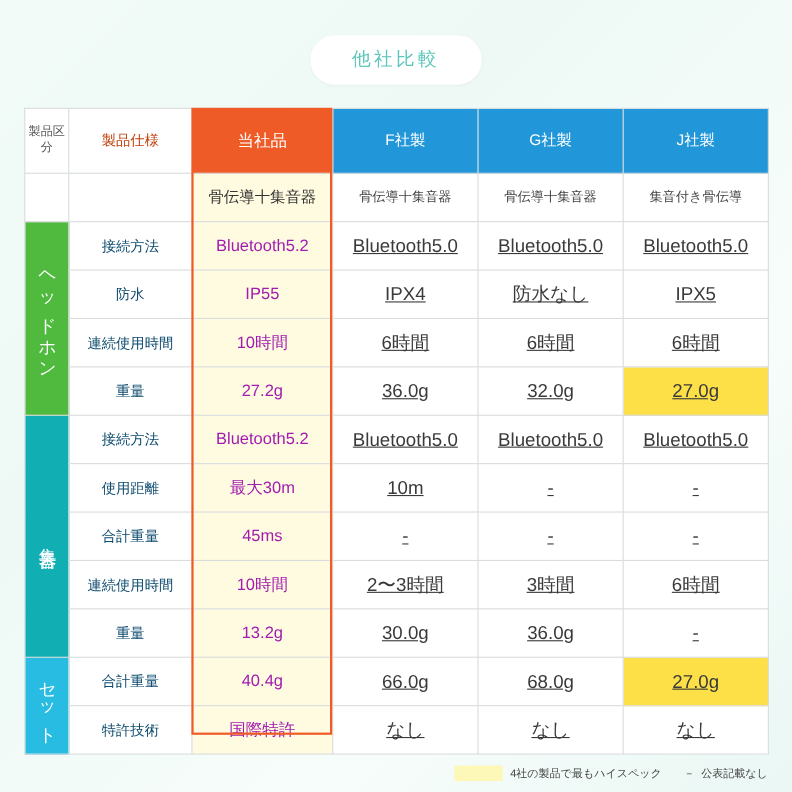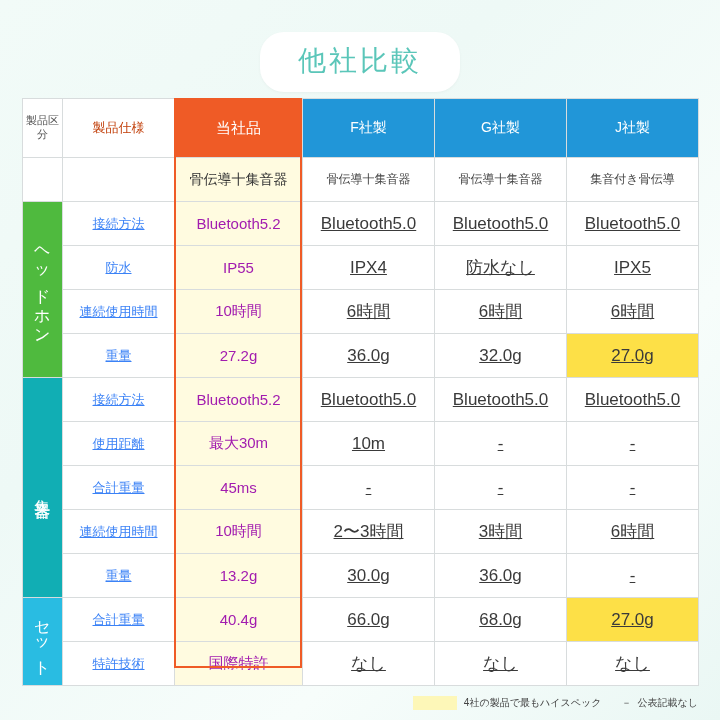--- a/index.html
+++ b/index.html
@@ -29,21 +29,21 @@
     text-align: center;
   }
   .title-box {
     display: inline-block;
     background: #ffffff;
     border-radius: 24px;
     padding: 10px 38px 12px 38px;
     box-shadow: 0 1px 3px rgba(0,0,0,0.04);
   }
   .title-text {
-    font-size: 28px;
+    font-size: 17px;
     letter-spacing: 3px;
     color: #5bc6b9;
     font-weight: normal;
   }
   
   .table-wrap {
     position: absolute;
     top: 98px;
     left: 22px;
     width: 676px;
@@ -115,22 +115,21 @@
   .cat-mic  { background: #11aeb4; }
   .cat-set  { background: #29bce2; }
   .cat-inner {
     writing-mode: vertical-rl;
     text-orientation: upright;
     display: inline-block;
     letter-spacing: 2px;
   }
   .spec-cell {
     font-size: 13px;
-    color: #3b82f6;
-    text-decoration: underline;
+    color: #0c4a6e;
   }
   .own-cell {
     background: #fffbe0;
     font-size: 15px;
     color: #a21caf;
   }
   .other-cell {
     font-size: 17px;
     color: #3a3a3a;
     text-decoration: underline;

